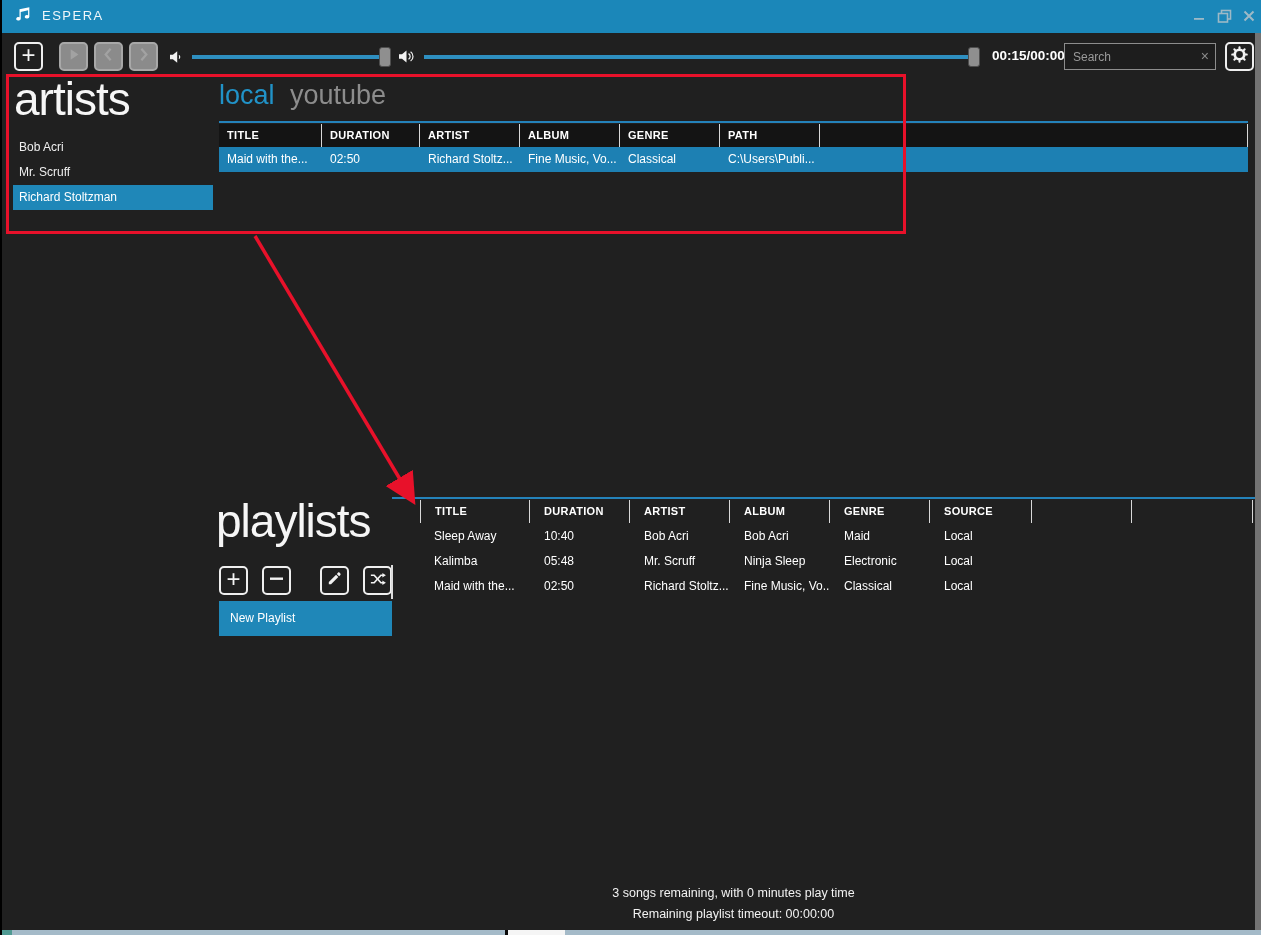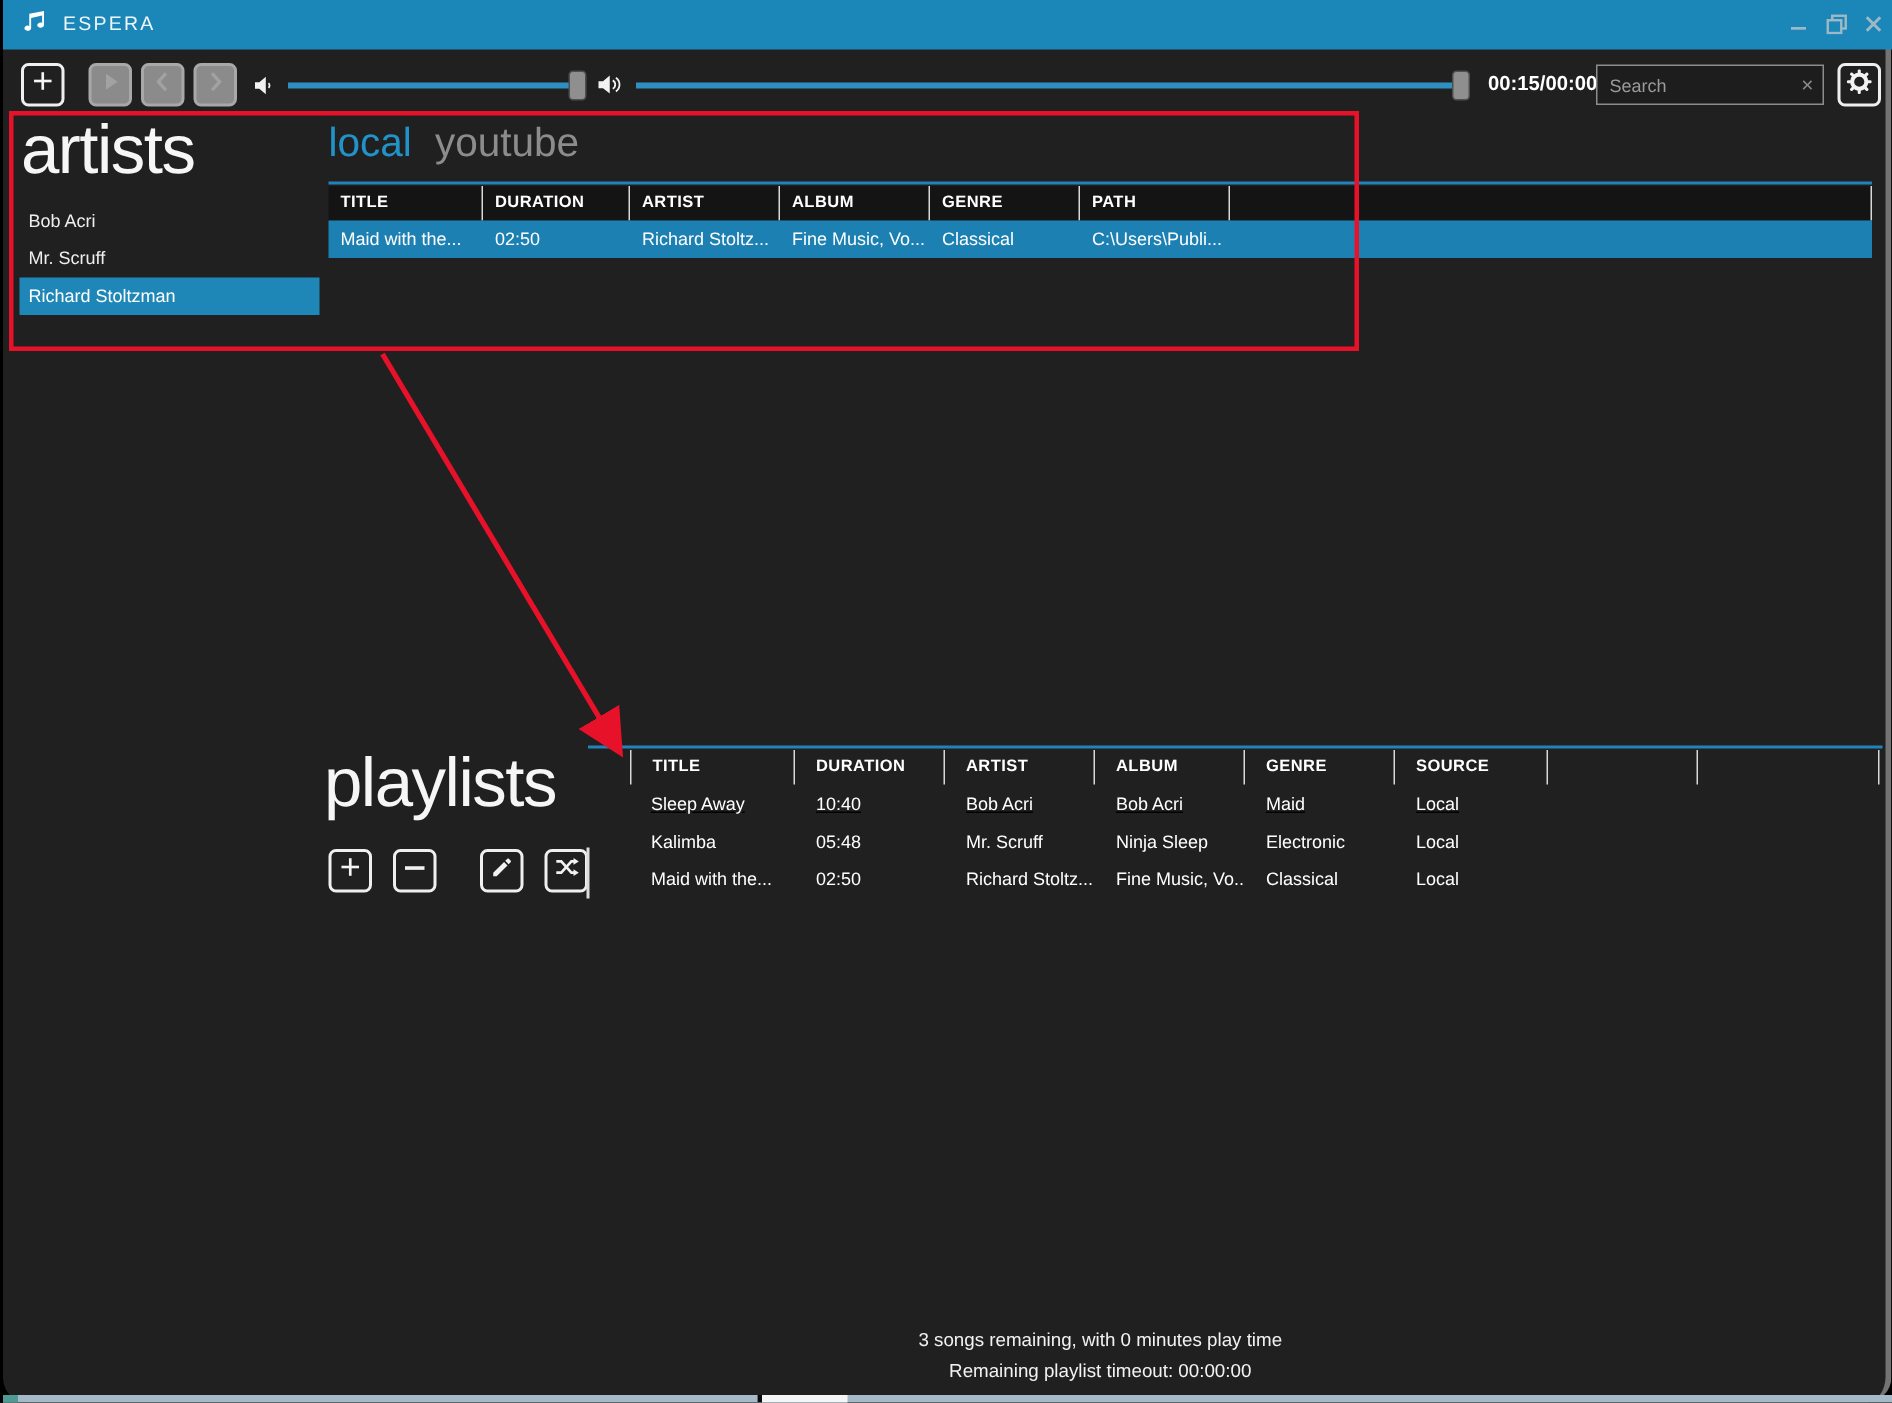--- a/index.html
+++ b/index.html
@@ -1,19 +1,19 @@
 <!DOCTYPE html>
 <html><head>
 <meta charset="utf-8">
 <style>
   * { margin:0; padding:0; box-sizing:border-box; }
   html,body { width:1261px; height:935px; background:#000; overflow:hidden;
               font-family:"Liberation Sans", sans-serif; }
   #app { position:absolute; top:0; left:0; width:1261px; height:935px;
-         background:#202020; border-left:2px solid #000; border-right:4px solid #737373;border-radius:17px; }
+         background:#202020; border-left:2px solid #000; border-right:6px solid #737373; }
 
   
   .titlebar { position:absolute; top:0; left:0; width:1261px; height:33px; background:#1b87b9; }
   .titlebar .note { position:absolute; left:10px; top:6px; width:20px; height:20px; }
   .titlebar .apptitle { position:absolute; left:40px; top:8px; color:#eef6fa; font-size:13px;
                         letter-spacing:1.5px; }
   .winbtn { position:absolute; top:4px; width:22px; height:24px; display:flex;
             align-items:center; justify-content:center; cursor:pointer; }
   .winbtn svg { display:block; }
 
@@ -233,36 +233,37 @@
   <div class="sq-btn enabled pl-btn" style="left:361px;">
     <span>
       <svg viewBox="0 0 24 24" width="18" height="18">
         <path d="M2.5 7 h4.4 l9 10 h3" stroke="#f2f2f2" stroke-width="2.3" fill="none"></path>
         <path d="M2.5 17 h4.4 l9 -10 h3" stroke="#f2f2f2" stroke-width="2.3" fill="none"></path>
         <path d="M17.8 4 l4.7 3 -4.7 3 z" fill="#f2f2f2"></path>
         <path d="M17.8 14 l4.7 3 -4.7 3 z" fill="#f2f2f2"></path>
       </svg>
     </span>
   </div>
+  <div class="playlist-item">New Playlist</div>
 
   <div class="hline" style="left:390px; top:497px; width:863px;"></div>
   <div class="pt-scroll"></div>
 
   <div class="thead pt-head">
     <div class="th" style="width:110px;">TITLE</div>
     <div class="th" style="width:100px;">DURATION</div>
     <div class="th" style="width:100px;">ARTIST</div>
     <div class="th" style="width:100px;">ALBUM</div>
     <div class="th" style="width:100px;">GENRE</div>
     <div class="th" style="width:102px;">SOURCE</div>
     <div class="th" style="width:100px;"></div>
     <div class="th" style="width:121px;"></div>
   </div>
 
-  <div class="trow pt-row" style="left:418px; top:524px;text-decoration:underline;">
+  <div class="trow pt-row" style="left:418px; top:524px;">
     <div class="td" style="width:110px;">Sleep Away</div>
     <div class="td" style="width:100px;">10:40</div>
     <div class="td" style="width:100px;">Bob Acri</div>
     <div class="td" style="width:100px;">Bob Acri</div>
     <div class="td" style="width:100px;">Maid</div>
     <div class="td" style="width:102px;">Local</div>
   </div>
   <div class="trow pt-row" style="left:418px; top:549px;">
     <div class="td" style="width:110px;">Kalimba</div>
     <div class="td" style="width:100px;">05:48</div>

